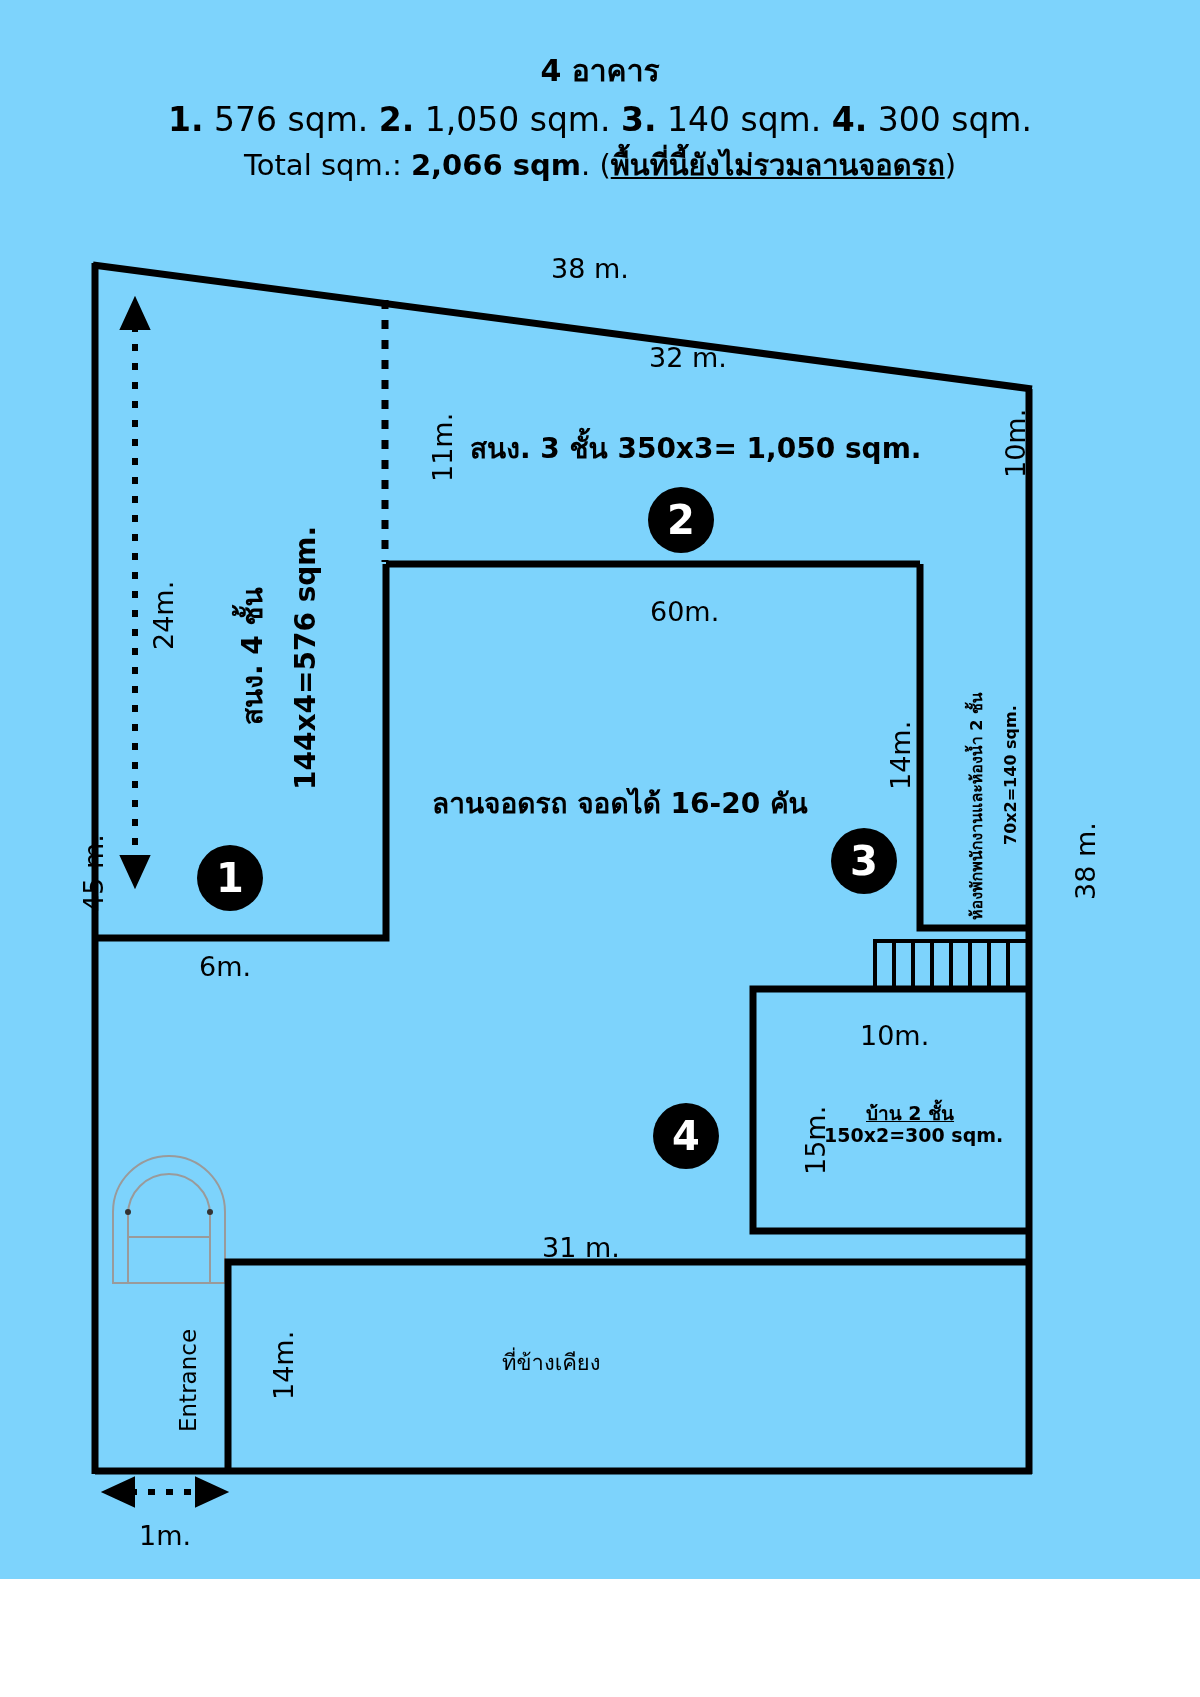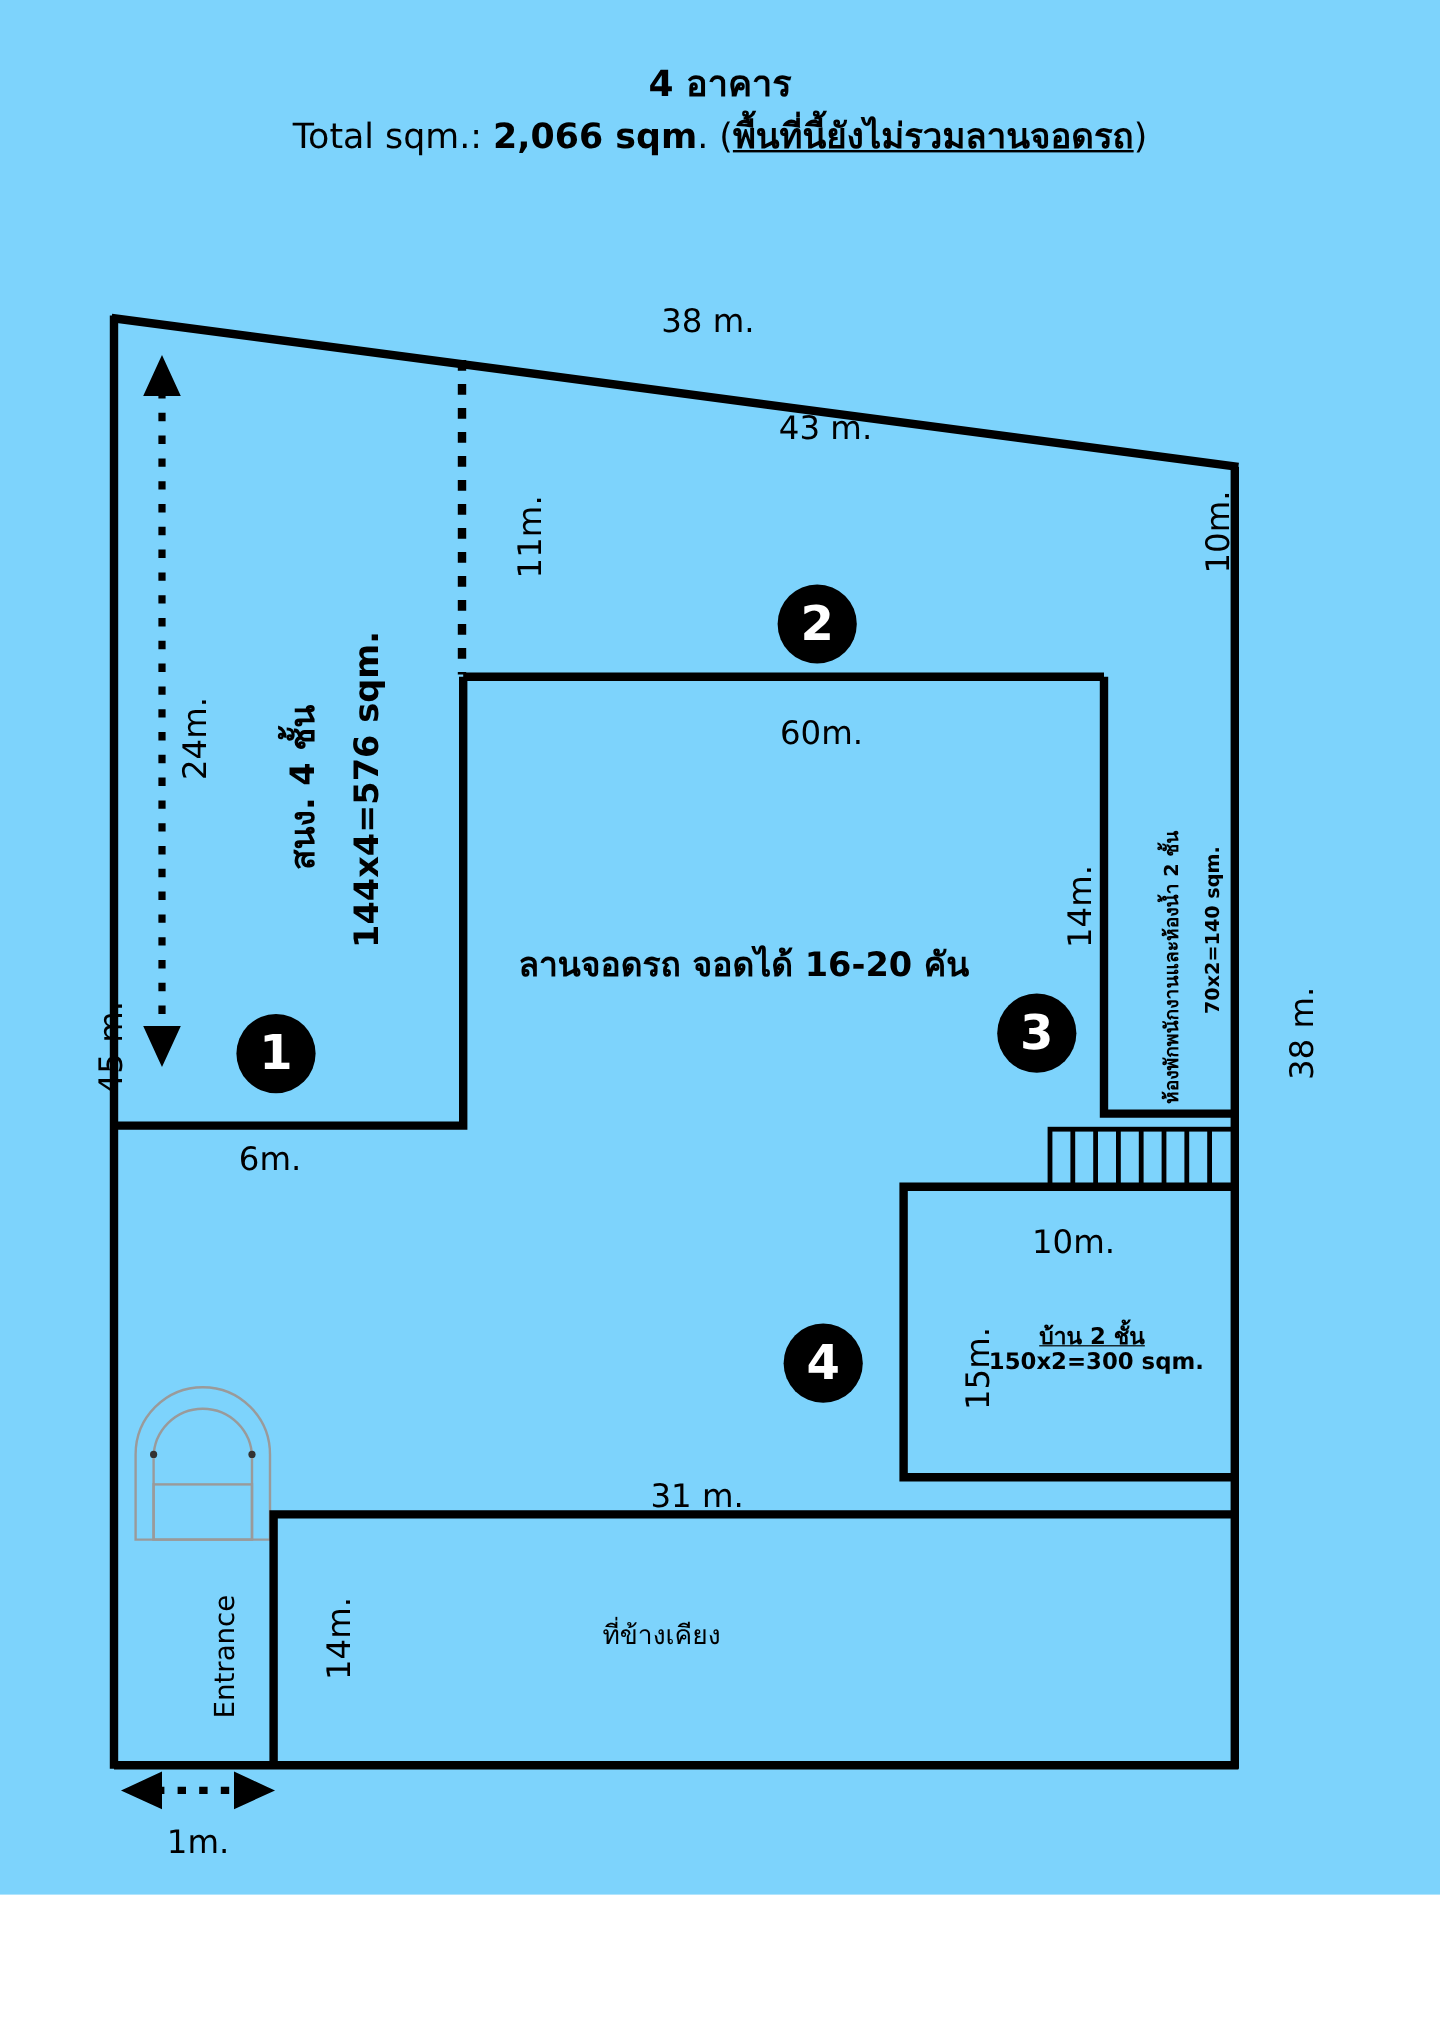--- a/index.html
+++ b/index.html
@@ -101,20 +101,23 @@
     font-family: "DejaVu Sans", "Liberation Sans", sans-serif;
   }
 </style>
 </head>
 <body>
 
 <div id="page">
 
   <div id="header">
     <div class="line1">4 อาคาร</div>
+    <div class="line2">
+      <span class="b">1.</span><span> 576 sqm. </span><span class="b">2.</span><span> 1,050 sqm. </span><span class="b">3.</span><span> 140 sqm. </span><span class="b">4.</span><span> 300 sqm.</span>
+    </div>
     <div class="line3">
       <span>Total sqm.: </span><span class="b">2,066 sqm</span><span>. (</span><span class="uline">พื้นที่นี้ยังไม่รวมลานจอดรถ</span><span>)</span>
     </div>
   </div>
 
   <svg id="plan" viewBox="0 0 1200 1697">
 
     <g stroke="#9a9a9a" stroke-width="2" fill="none">
       <path d="M113 1283 L113 1212 A56 56 0 0 1 225 1212 L225 1283 Z"></path>
       <path d="M128 1283 L128 1215 A41 41 0 0 1 210 1215 L210 1283"></path>
@@ -167,21 +170,21 @@
     </g>
   </svg>
 
   <div class="badge" style="left:197px; top:845px;">1</div>
   <div class="badge" style="left:648px; top:487px;">2</div>
   <div class="badge" style="left:831px; top:828px;">3</div>
   <div class="badge" style="left:653px; top:1103px;">4</div>
 
   <div class="lbl dim" style="left:551px; top:253px;">38 m.</div>
 
-  <div class="lbl dim" style="left:649px; top:342px;">43 m.</div>
+  <div class="lbl dim" style="left:649px; top:342px;">32 m.</div>
 
   <div class="lbl dim rot90ccw" style="left:78px; top:912px;">45 m.</div>
 
   <div class="lbl dim rot90ccw" style="left:148px; top:650px;">24m.</div>
 
   <div class="lbl dim rot90ccw" style="left:427px; top:482px;">11m.</div>
 
   <div class="lbl dim rot90ccw" style="left:1000px; top:478px;">10m.</div>
 
   <div class="lbl dim rot90ccw" style="left:1070px; top:900px;">38 m.</div>
@@ -198,20 +201,21 @@
 
   <div class="lbl dim" style="left:542px; top:1232px;">31 m.</div>
 
   <div class="lbl dim rot90ccw" style="left:268px; top:1400px;">14m.</div>
 
   <div class="lbl dim" style="left:139px; top:1520px;">1m.</div>
 
   <div class="lbl bold-th rot90ccw" style="left:230px; top:725px;">สนง. 4 ชั้น</div>
   <div class="lbl bold-th rot90ccw" style="left:289px; top:790px;">144x4=576 sqm.</div>
 
+  <div class="lbl bold-th" style="left:470px; top:426px;">สนง. 3 ชั้น 350x3= 1,050 sqm.</div>
 
   <div class="lbl tiny-rot rot90ccw" style="left:964px; top:920px;">ห้องพักพนักงานและห้องน้ำ 2 ชั้น</div>
   <div class="lbl tiny-rot rot90ccw" style="left:1001px; top:845px;">70x2=140 sqm.</div>
 
   <div class="lbl bold-th-sm" style="left:866px; top:1098px;text-decoration:underline;">บ้าน 2 ชั้น</div>
   <div class="lbl bold-th-sm" style="left:824px; top:1124px;">150x2=300 sqm.</div>
 
   <div class="lbl bold-th" style="left:432px; top:781px;">ลานจอดรถ จอดได้ 16-20 คัน</div>
 
   <div class="lbl" style="left:502px; top:1345px; font-size:22px;">ที่ข้างเคียง</div>

